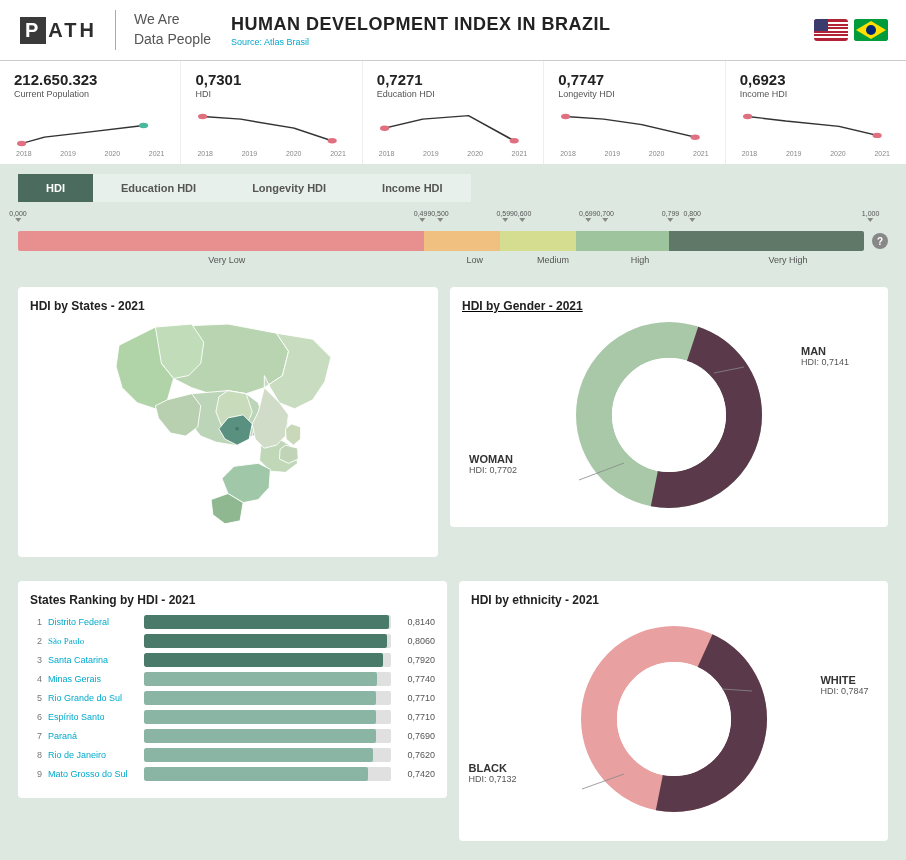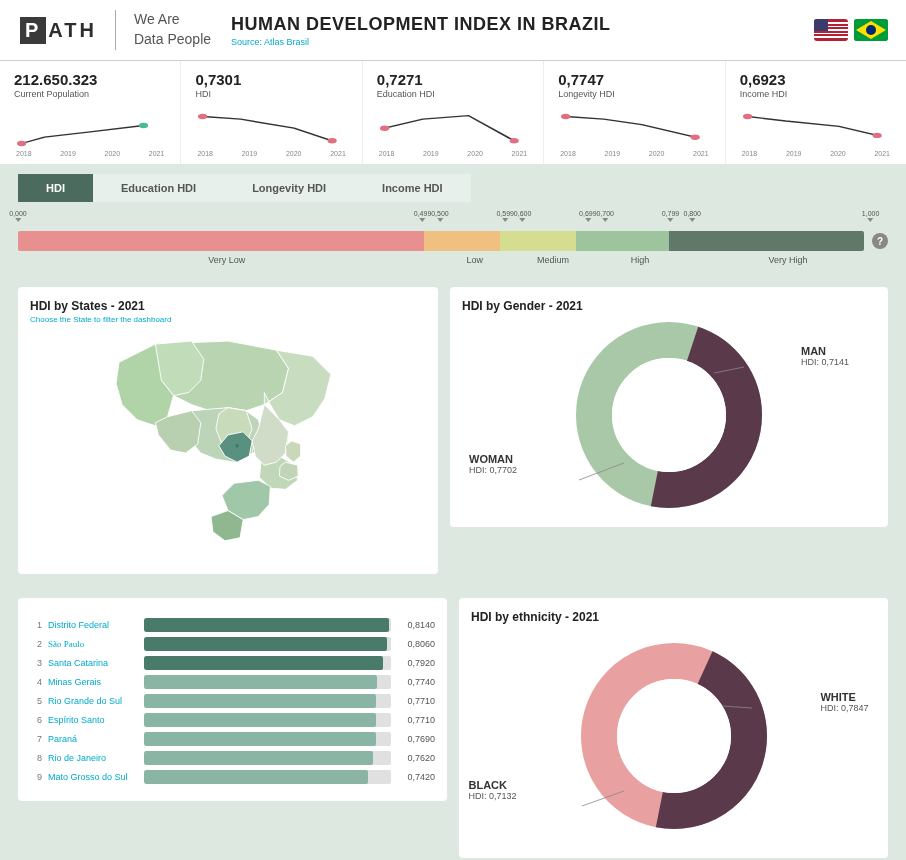--- a/index.html
+++ b/index.html
@@ -189,20 +189,21 @@
     .main-content {
       display: flex;
       gap: 12px;
       padding: 12px 18px;
     }
     .left-panel {
       flex: 0 0 420px;
     }
     .right-panel {
       flex: 1;
+      text-decoration: underline;
     }
     .section-title {
       font-size: 12px;
       font-weight: bold;
       color: #222;
       margin-bottom: 2px;
     }
     .section-subtitle {
       font-size: 8px;
       color: #00aacc;
@@ -455,21 +456,20 @@
       <div style="width: 11%; text-align: center; font-size: 9px; color: rgb(85, 85, 85);">High</div>
       <div style="width: 23%; text-align: center; font-size: 9px; color: rgb(85, 85, 85);">Very High</div>
     </div>
 </div>
 
 <div class="main-content">
 
   <div class="left-panel">
     <div class="map-card">
       <div class="section-title">HDI by States - 2021</div>
-      <div class="section-subtitle">Choose the State to filter the dashboard</div>
       <div class="brazil-map-container">
         <svg viewBox="0 0 400 380" width="370" height="230">
 
           <g fill="#c8d8c0" stroke="#fff" stroke-width="1.5">
 
             <path d="M80,20 L200,15 L280,30 L300,60 L290,100 L260,120 L230,130 L200,125 L170,130 L140,120 L110,105 L90,80 L70,60 Z" fill="#b8d4b0"></path>
 
             <path d="M280,30 L340,40 L370,70 L360,110 L340,140 L310,155 L285,145 L270,120 L260,100 L260,120 L290,100 L300,60 Z" fill="#c8dcc0"></path>
 
             <path d="M140,130 L200,125 L230,130 L250,145 L260,175 L240,200 L210,215 L180,210 L155,200 L135,175 L130,150 Z" fill="#bcd4b8"></path>
@@ -535,20 +535,21 @@
         </div>
       </div>
     </div>
   </div>
 </div>
 
 <div class="row-layout">
 
   <div class="half-col">
     <div class="bar-card">
+      <div class="section-title">States Ranking by HDI - 2021</div>
       <div style="margin-top:8px;" id="bar-chart">
           <div class="bar-row">
     <div class="bar-rank">1</div>
     <div class="bar-name" style="color:#00aacc;">Distrito Federal</div>
     <div class="bar-track">
       <div class="bar-fill" style="width:99.3%; background:#4a7a6a;"></div>
     </div>
     <div class="bar-value">0,8140</div>
   </div>
           <div class="bar-row">

